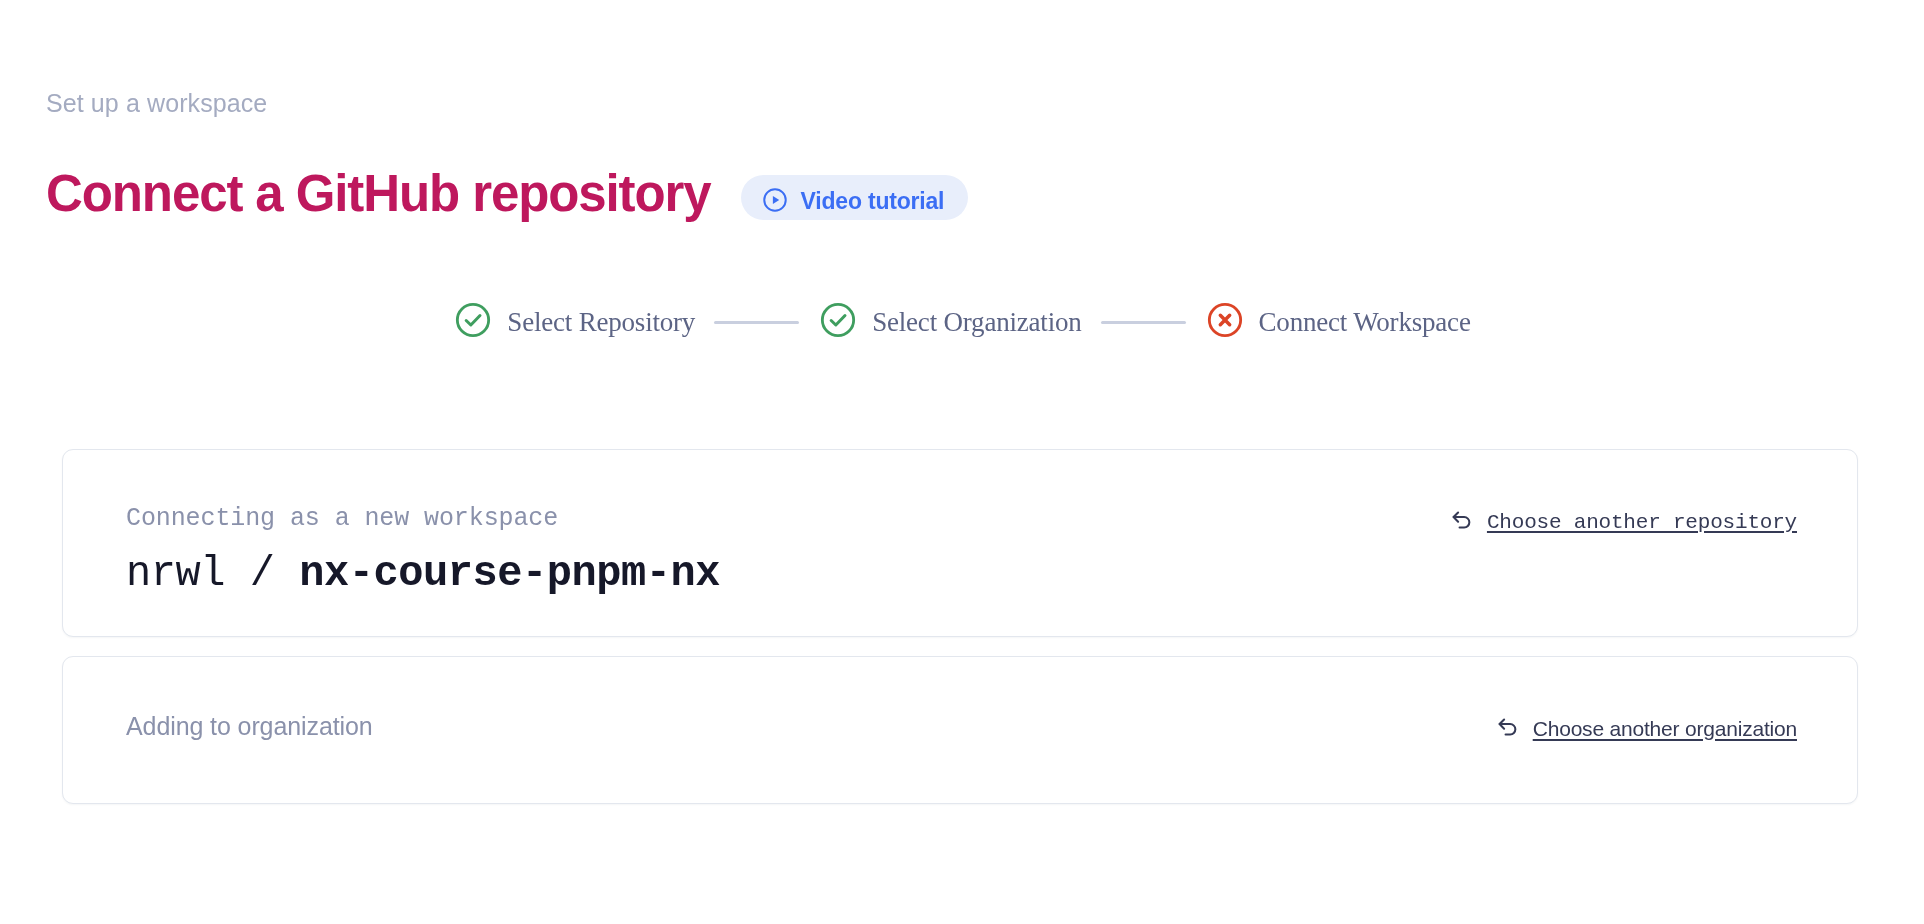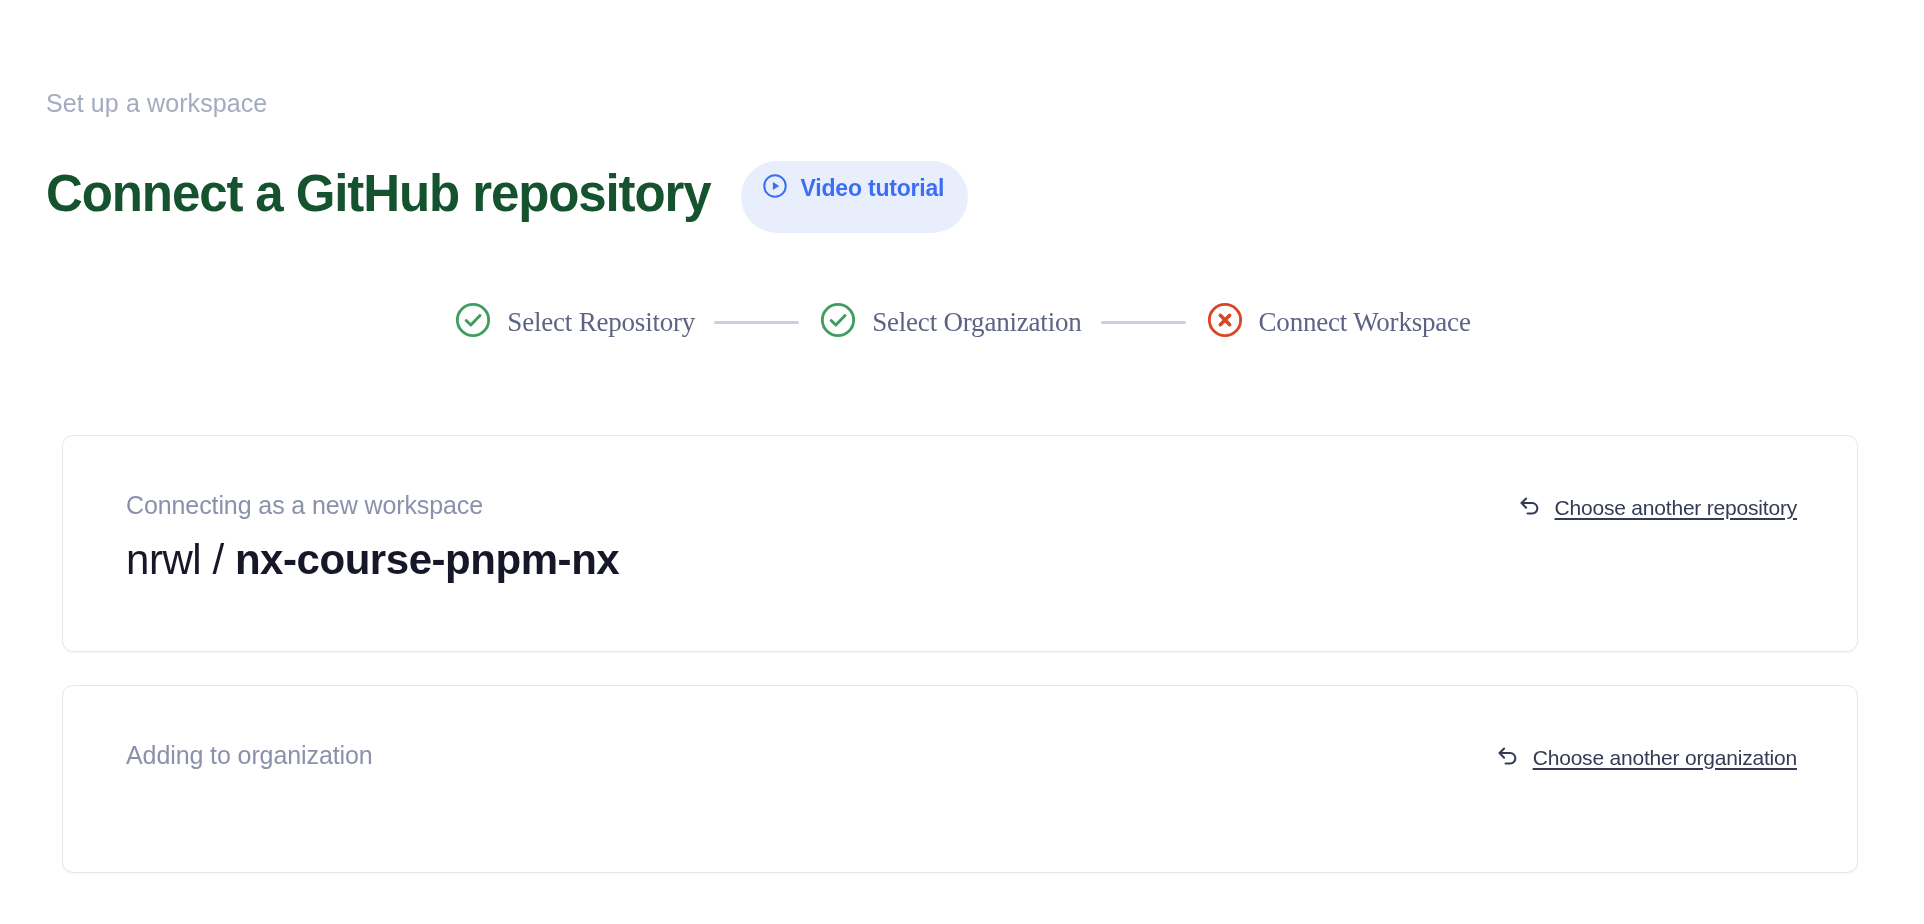--- a/index.html
+++ b/index.html
@@ -39,32 +39,32 @@
   }
   .title-row {
     display: flex;
     align-items: center;
     gap: 30px;
     margin-top: 14px;
   }
   .page-title {
     font-size: 51px;
     font-weight: 700;
-    color: #14532d;
+    color: #be185d;
     letter-spacing: -1.1px;
     line-height: 1.1;
     white-space: nowrap;
   }
   .video-badge {
     display: inline-flex;
     align-items: center;
     gap: 12px;
     background: #e8eefb;
     border-radius: 999px;
-    padding: 11px 24px 29px 20px;
+    padding: 11px 24px 2px 20px;
     cursor: pointer;
     margin-top: 6px;
   }
   .video-badge .label {
     font-size: 23px;
     font-weight: 700;
     color: #3b6ef4;
     letter-spacing: -0.2px;
     white-space: nowrap;
   }
@@ -127,22 +127,22 @@
   .card {
     position: absolute;
     left: 62px;
     width: 1796px;
     box-sizing: border-box;
     border: 1px solid #e3e7ee;
     border-radius: 11px;
     background: #ffffff;
     box-shadow: 0 1px 2px rgba(30,38,68,0.045);
   }
-  #card-repository { top: 435px; height: 217px; }
-  #card-organization { top: 685px; height: 188px; }
+  #card-repository { top: 449px; height: 188px; font-family: Liberation Mono, monospace; }
+  #card-organization { top: 656px; height: 148px; }
 
   .card-inner {
     position: relative;
     height: 100%;
     padding: 0 48px;
     box-sizing: border-box;
   }
   .card-text {
     position: absolute;
     left: 63px;

